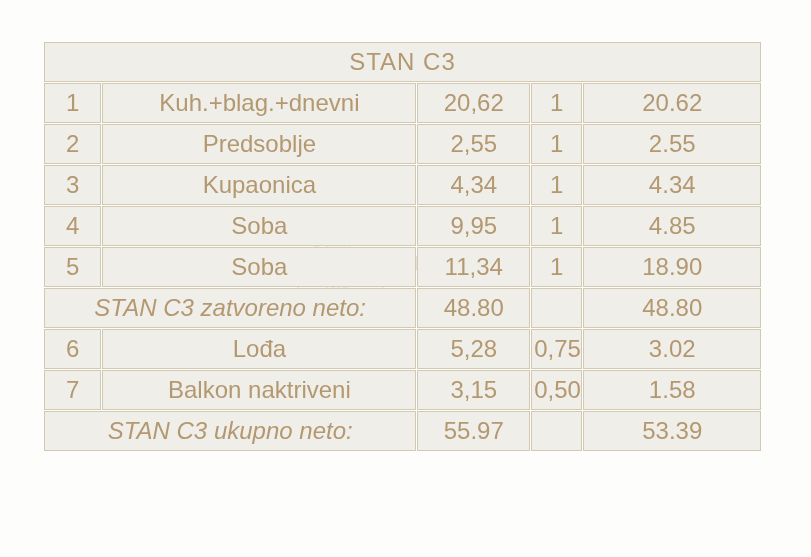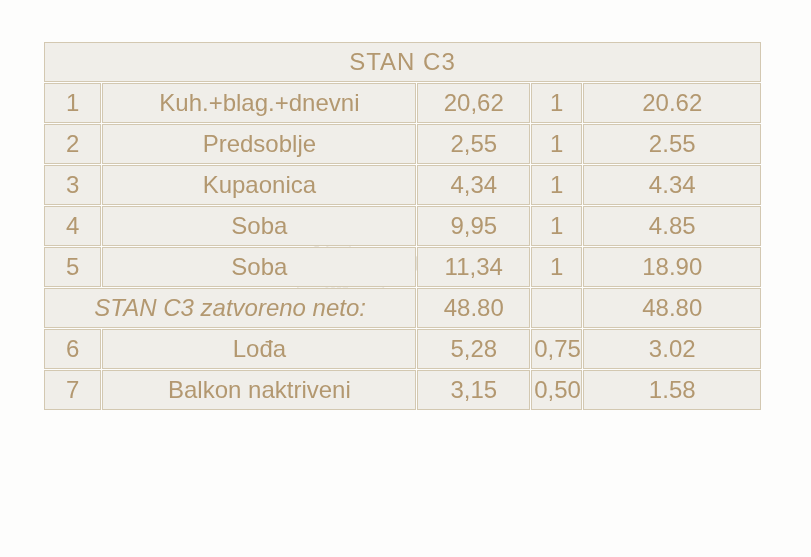--- a/index.html
+++ b/index.html
@@ -187,17 +187,23 @@
       </tr>
 
       <tr>
         <td>7</td>
         <td class="name-cell">Balkon naktriveni</td>
         <td>3,15</td>
         <td>0,50</td>
         <td>1.58</td>
       </tr>
 
+      <tr>
+        <td class="label-cell" colspan="2">STAN C3 ukupno neto:</td>
+        <td class="boxed">55.97</td>
+        <td></td>
+        <td class="boxed">53.39</td>
+      </tr>
 
     </tbody>
       </table>
   </div>
 </div>
 
 </body></html>

